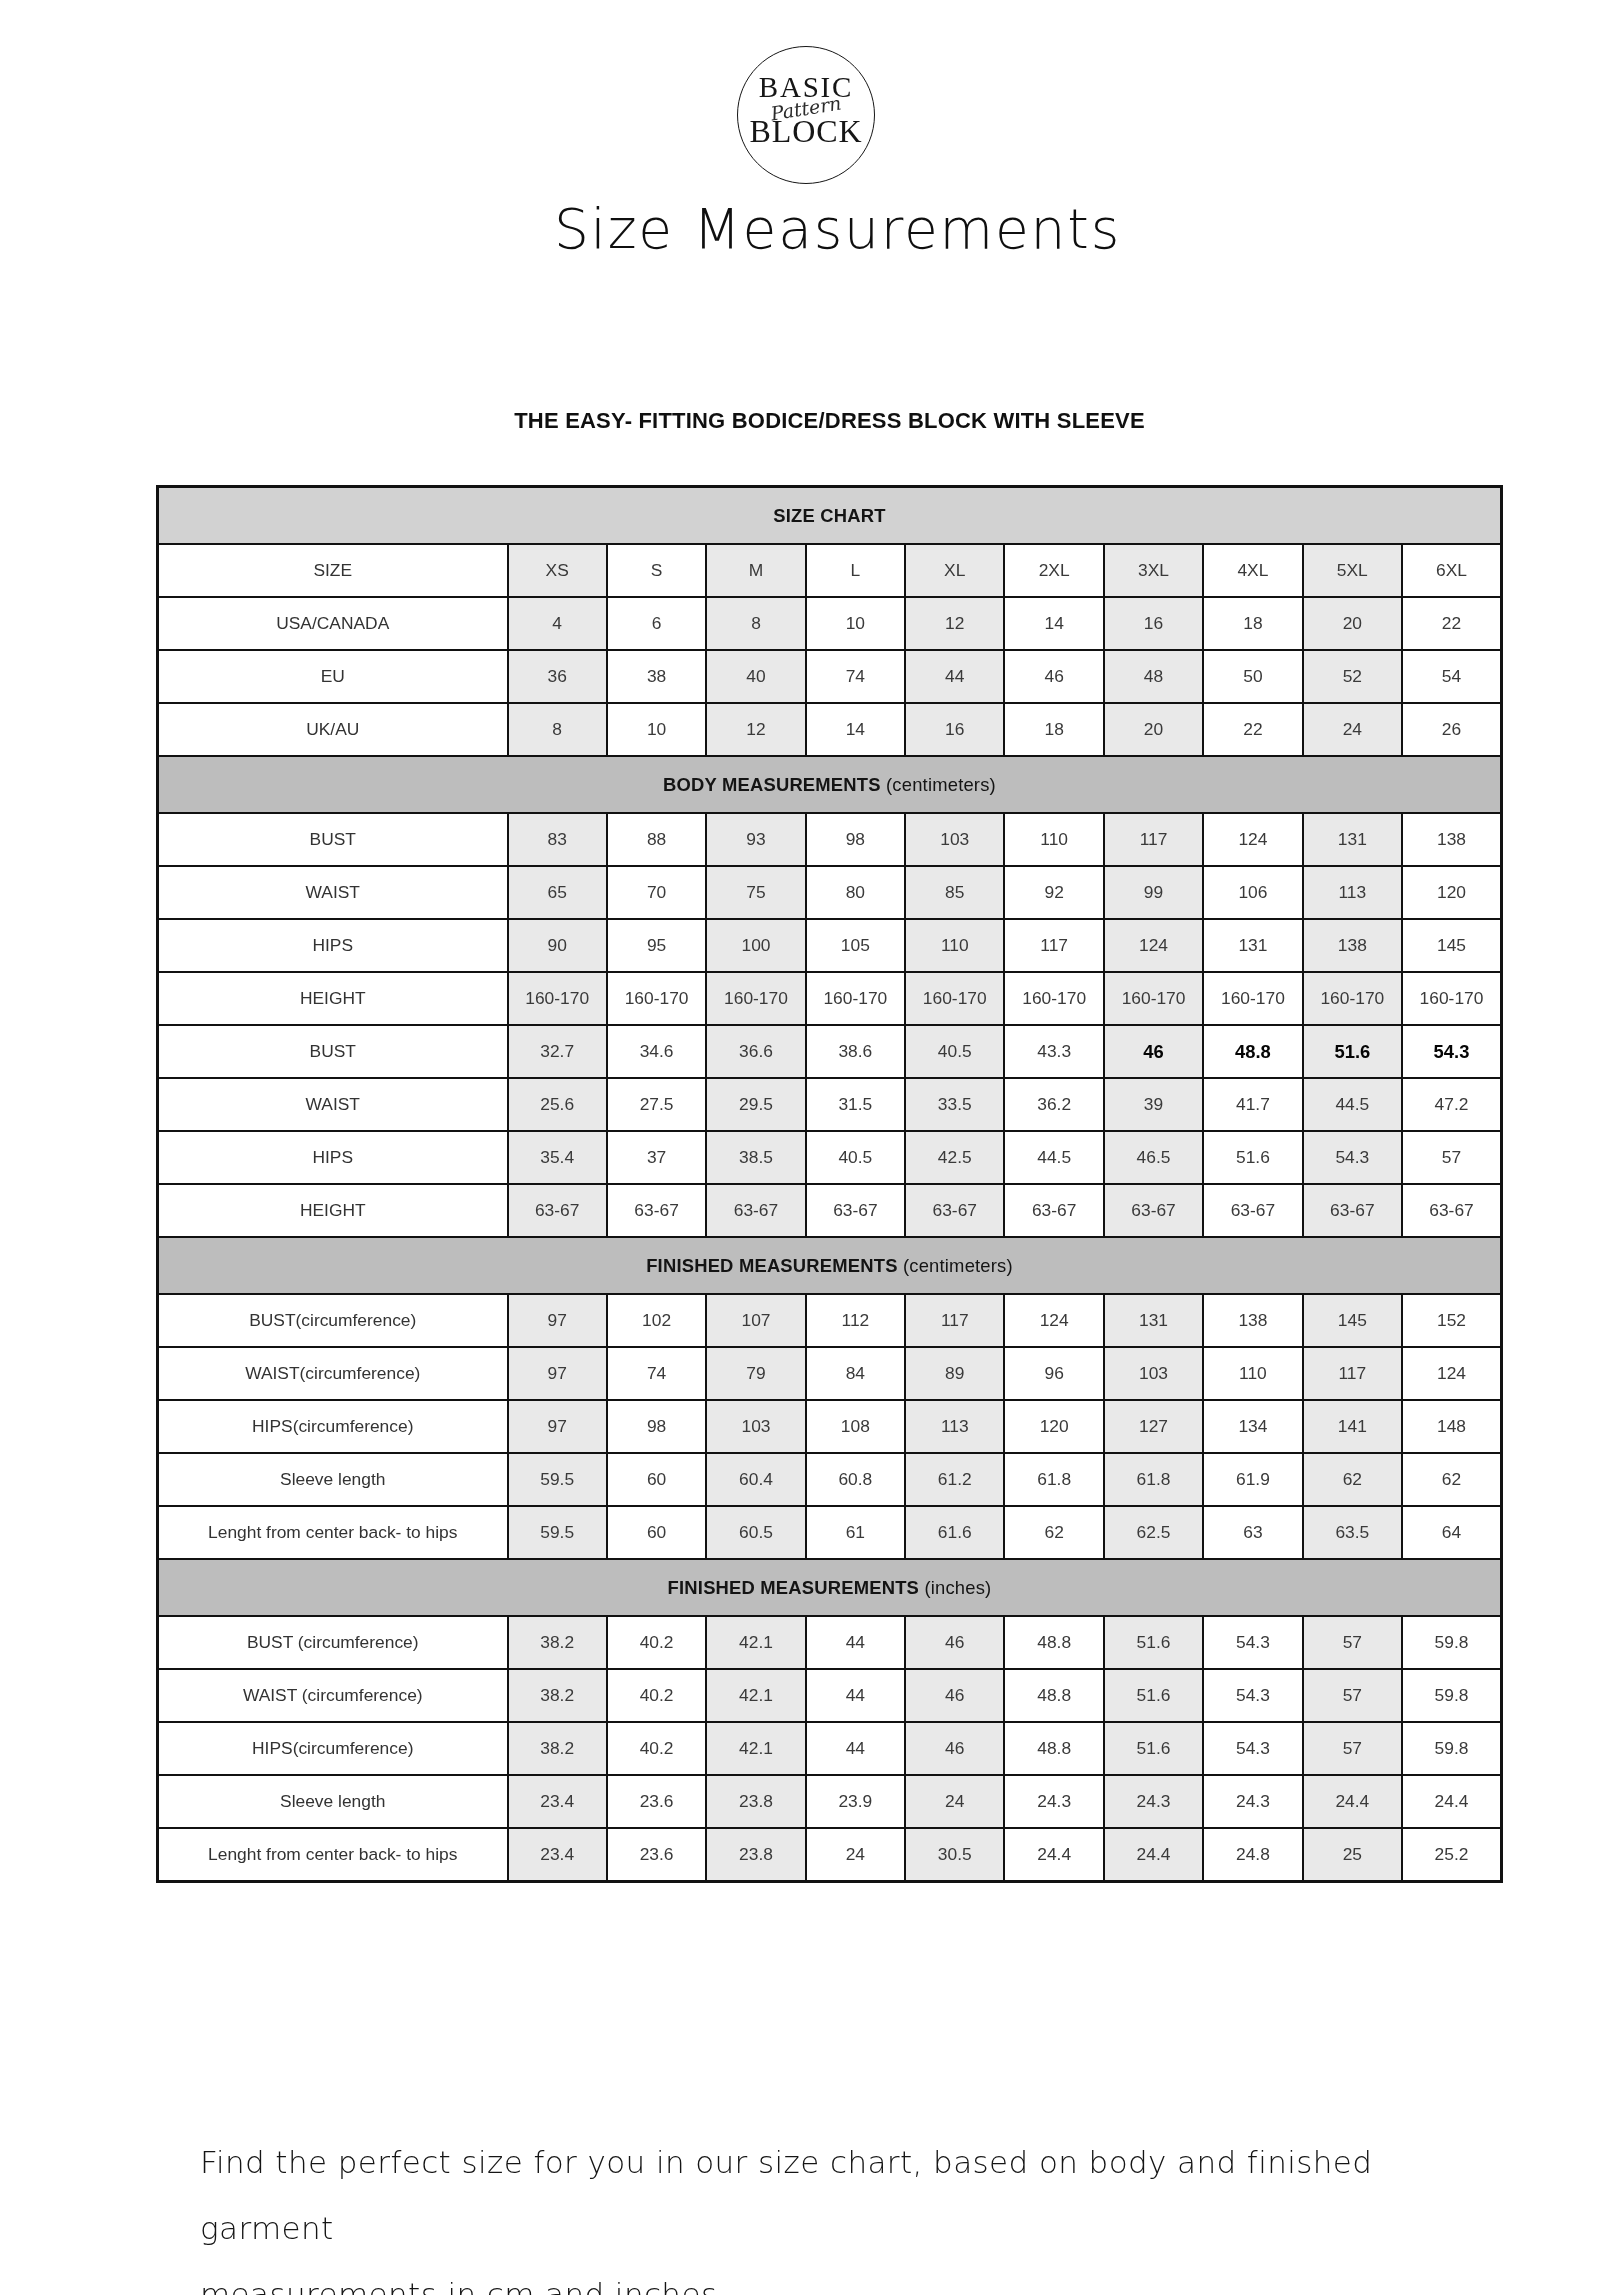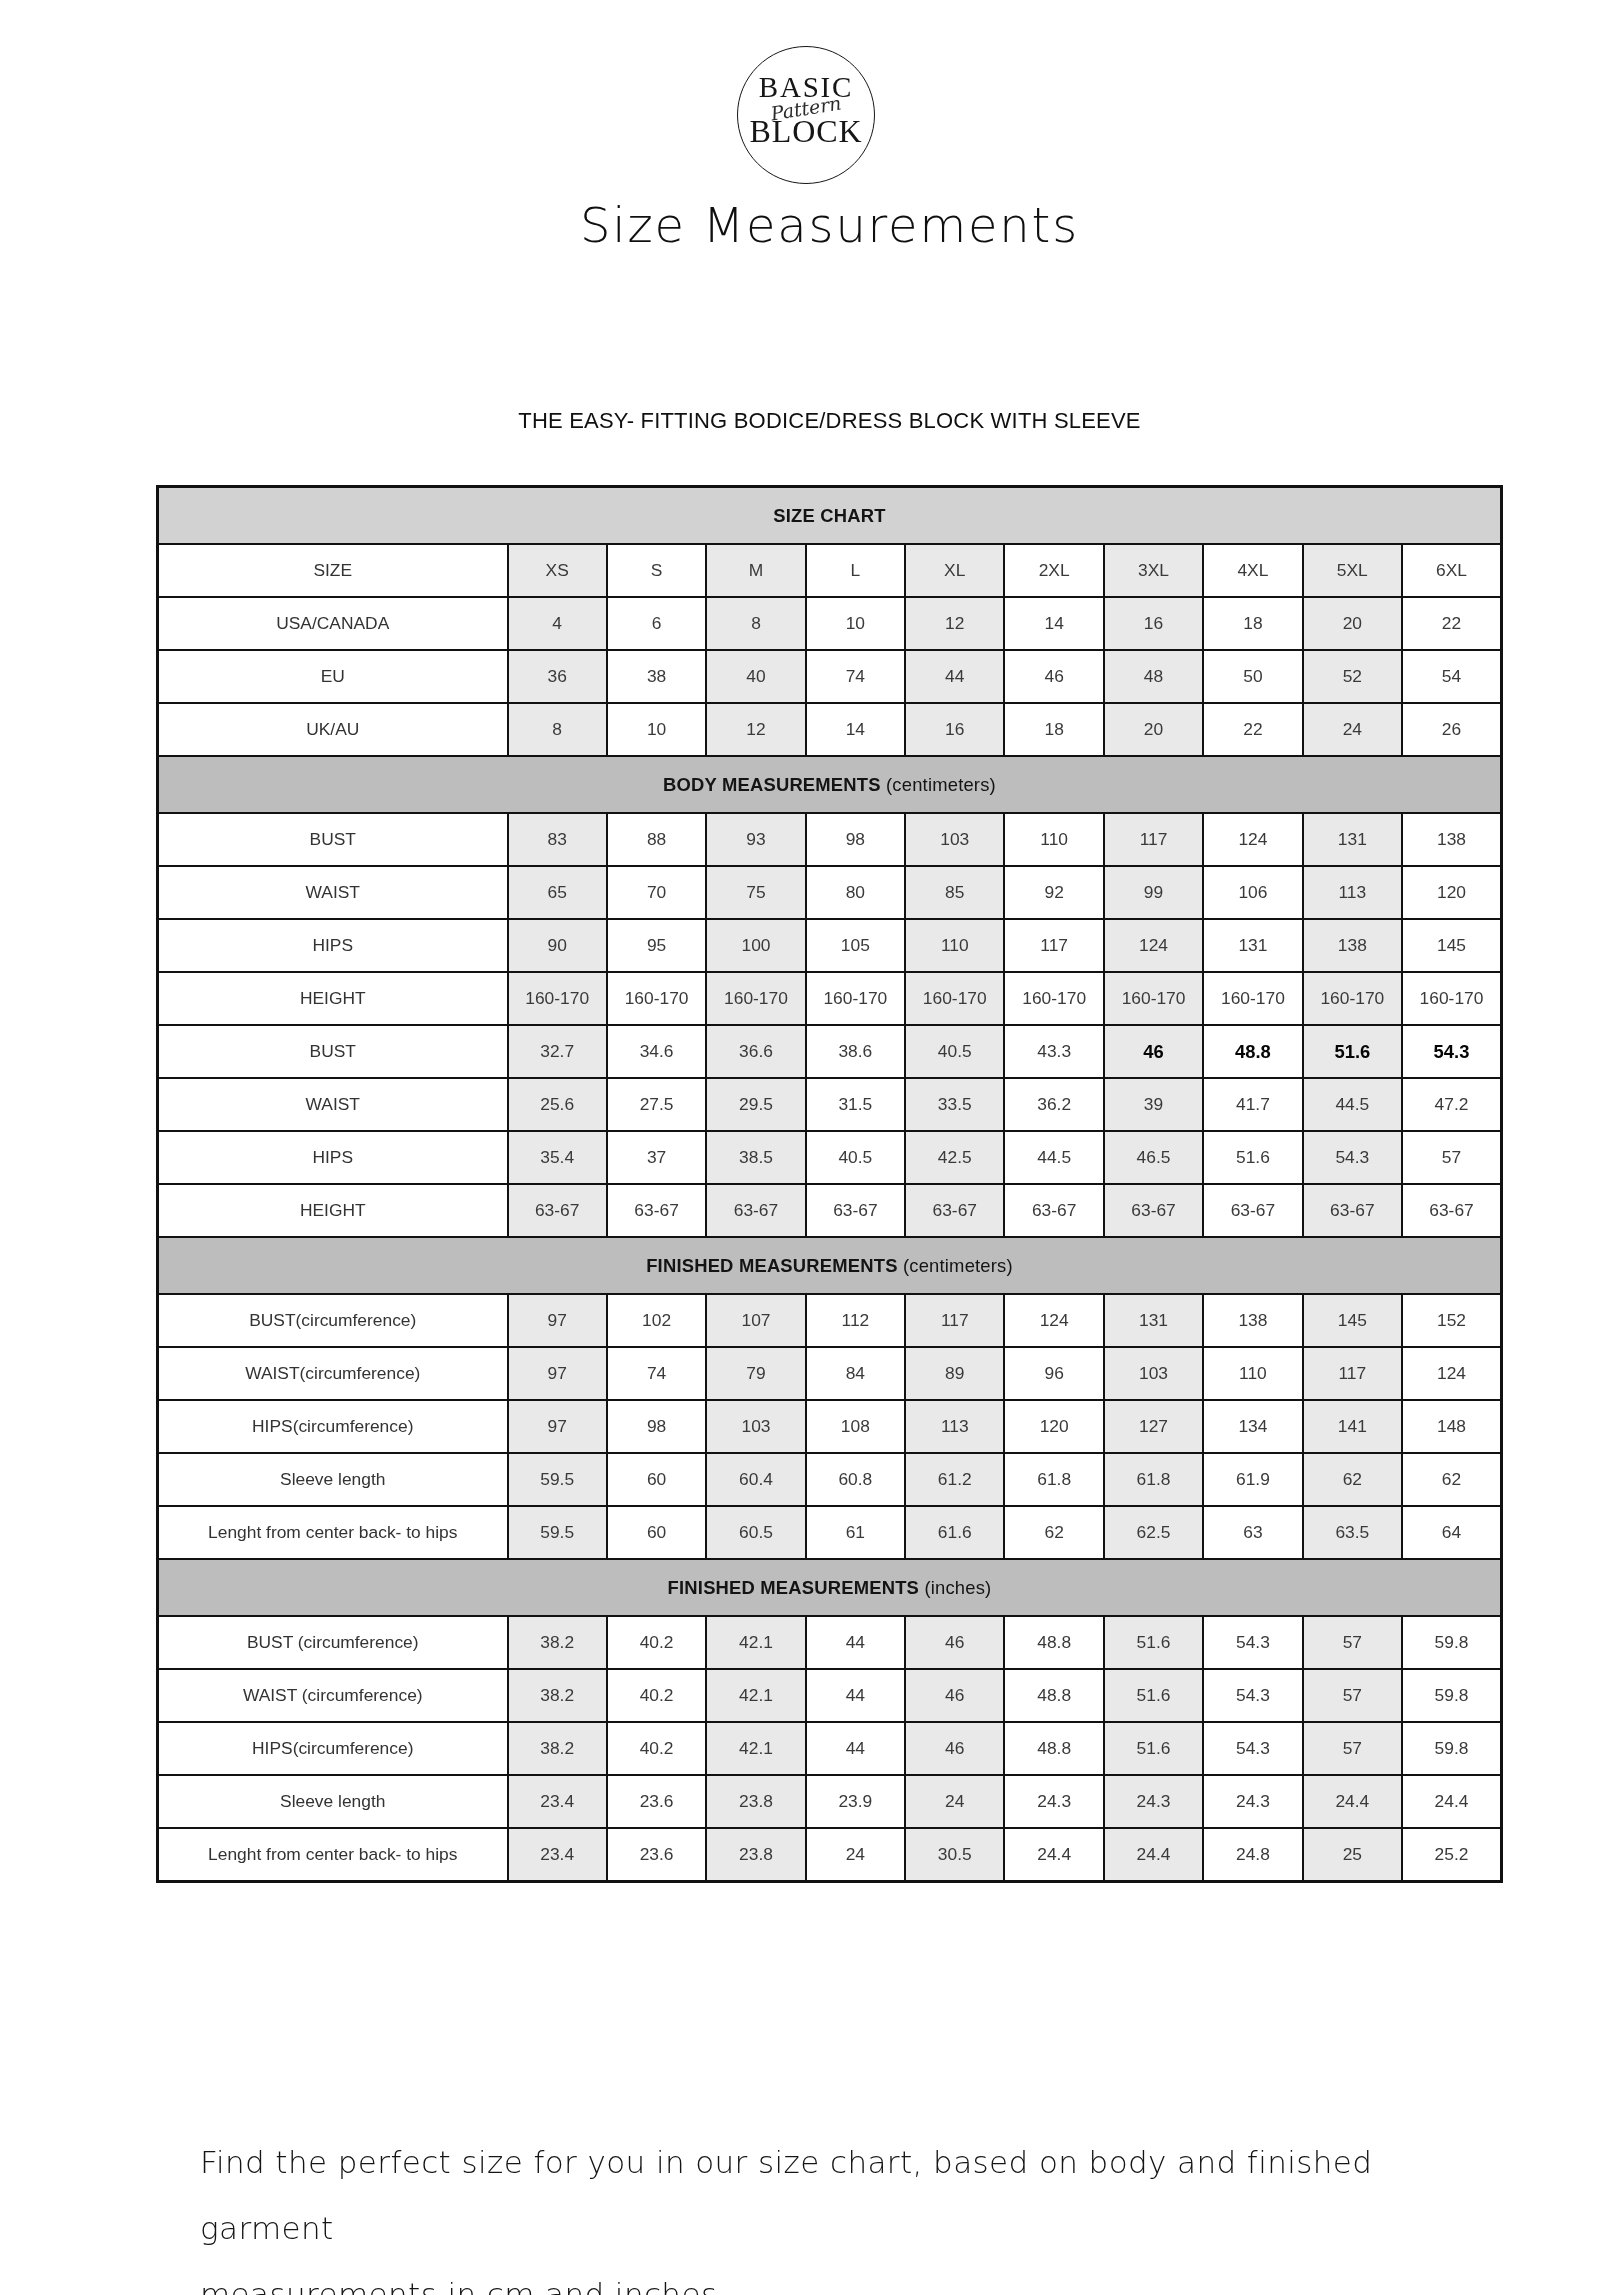--- a/index.html
+++ b/index.html
@@ -20,27 +20,27 @@
     position:absolute;top:50px;left:0;right:0;text-align:center;
     font-family:"DejaVu Serif",serif;font-style:italic;font-size:19px;color:#2b2b2b;
     transform:rotate(-9deg);
   }
   .logo-block{
     position:absolute;top:66px;left:0;right:0;text-align:center;
     font-family:"Liberation Serif",serif;font-size:32px;letter-spacing:0.9px;color:#161616;
   }
   
   .title{
-    position:absolute;top:197px;left:156px;width:1347px;text-align:center;
-    font-family:"DejaVu Sans",sans-serif;font-weight:300;font-size:48px;
+    position:absolute;top:197px;left:164px;width:1347px;text-align:center;
+    font-family:"DejaVu Sans",sans-serif;font-weight:300;font-size:55px;
     letter-spacing:1.8px;color:#0f0f0f;
   }
   .subtitle{
     position:absolute;top:408px;left:156px;width:1347px;text-align:center;
-    font-family:"Liberation Sans",sans-serif;font-weight:normal;font-size:22px;
+    font-family:"Liberation Sans",sans-serif;font-weight:bold;font-size:22px;
     letter-spacing:0.2px;color:#101010;
   }
   
   .size-table{
     position:absolute;top:485px;left:156px;width:1347px;
     border-collapse:collapse;table-layout:fixed;
     border:3.7px solid #111111;
   }
   .size-table td{
     border:2.8px solid #111111;text-align:center;vertical-align:middle;

